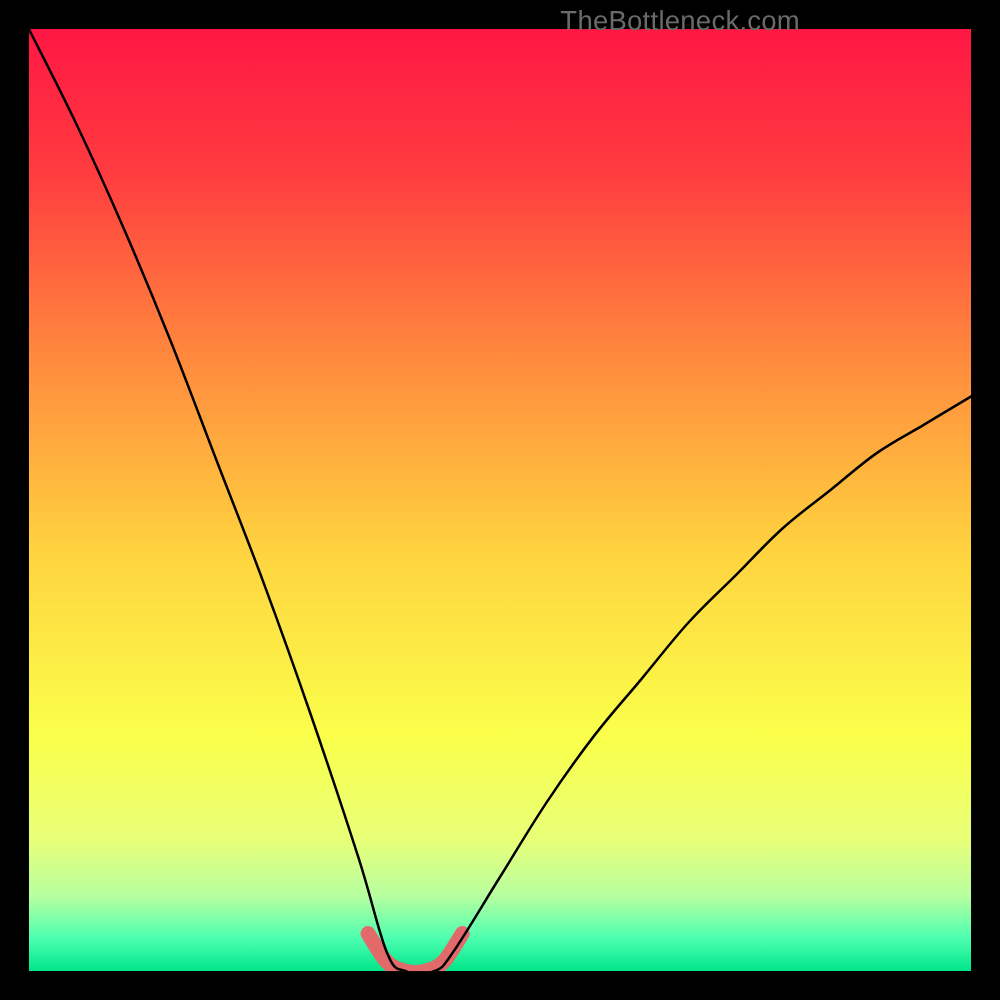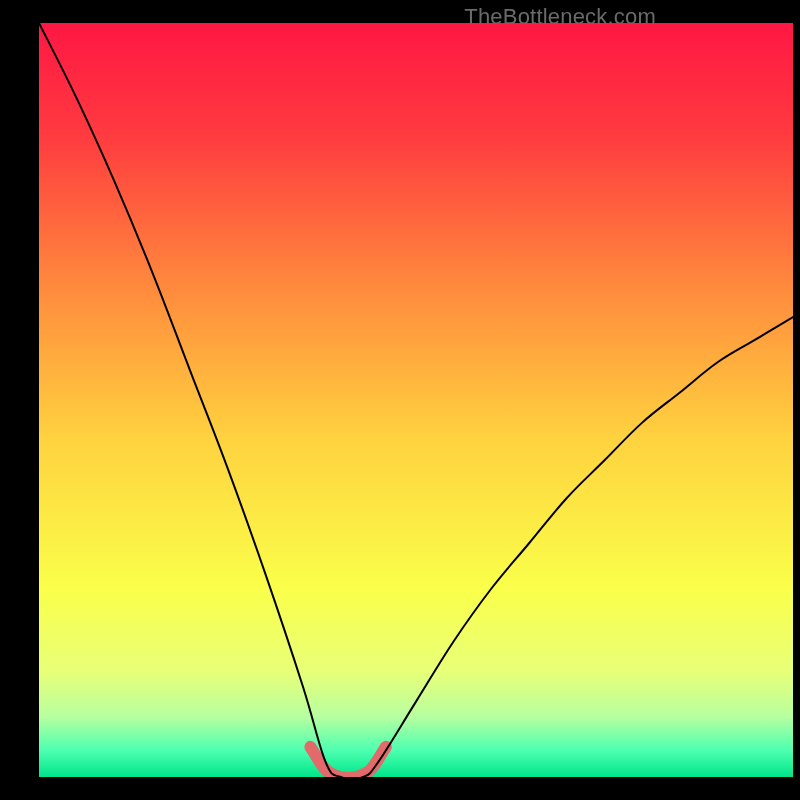--- a/index.html
+++ b/index.html
@@ -9,21 +9,20 @@
     height: 800px;
     overflow: hidden;
     background: #000;
     font-family: Arial, Helvetica, sans-serif;
   }
   .frame {
     position: relative;
     width: 650px;
     height: 800px;
     background: #000;
-    margin-left: 16px;
   }
   .plot {
     position: absolute;
     left: 23px;
     top: 23px;
     width: 754px;
     height: 754px;
     overflow: hidden;
   }
   .plot svg {

